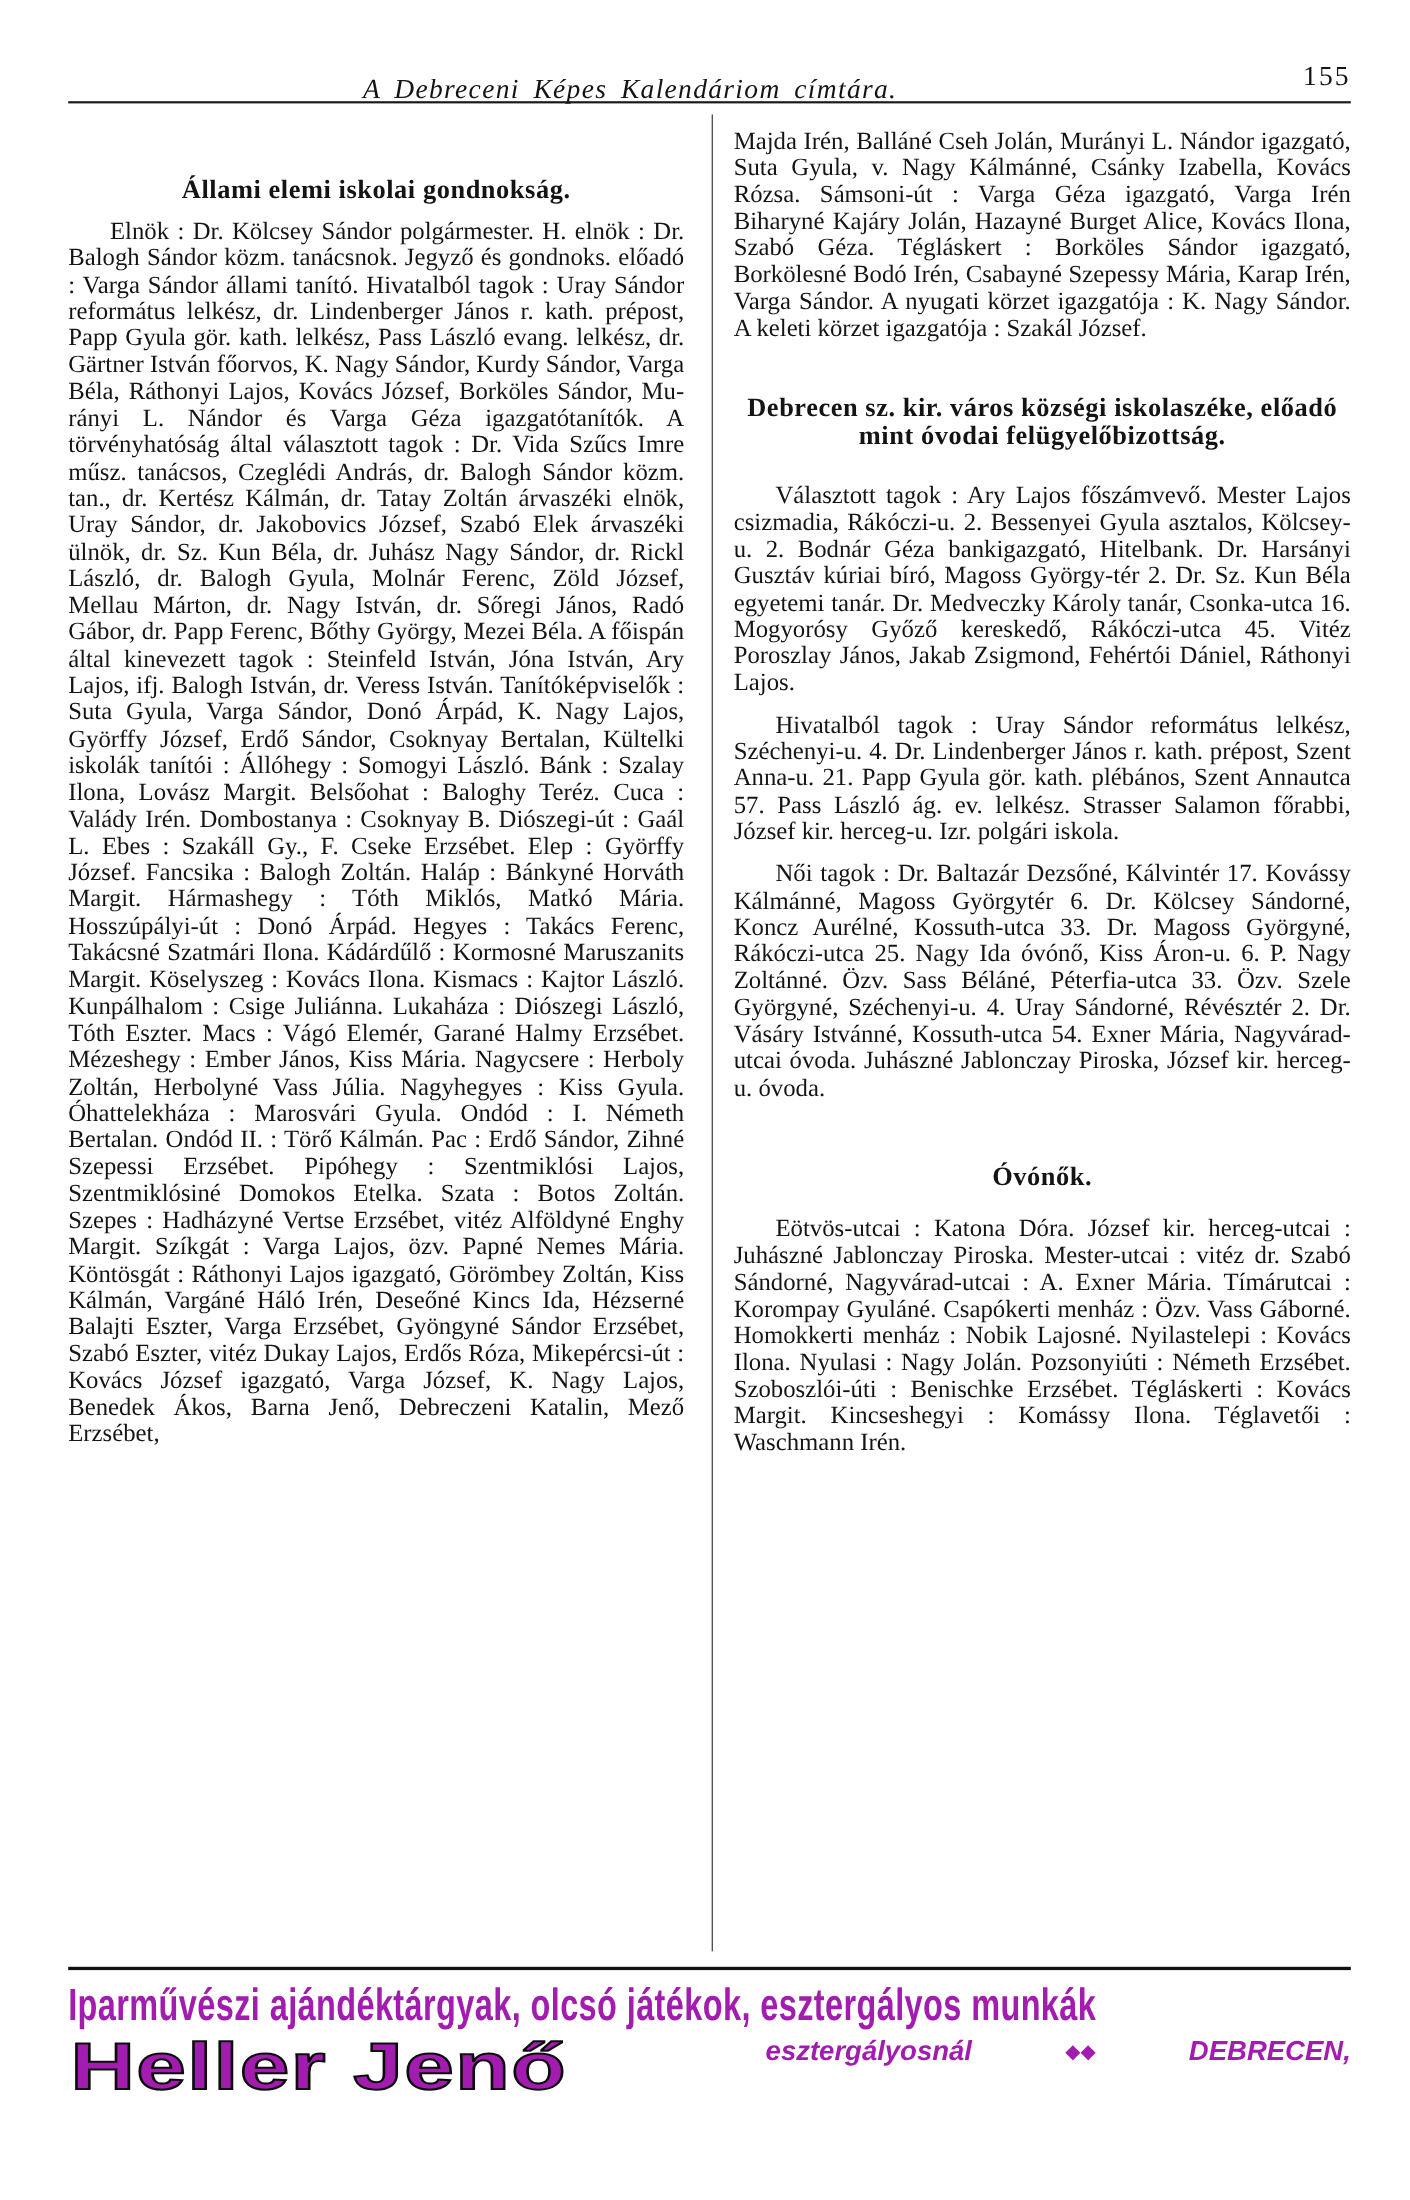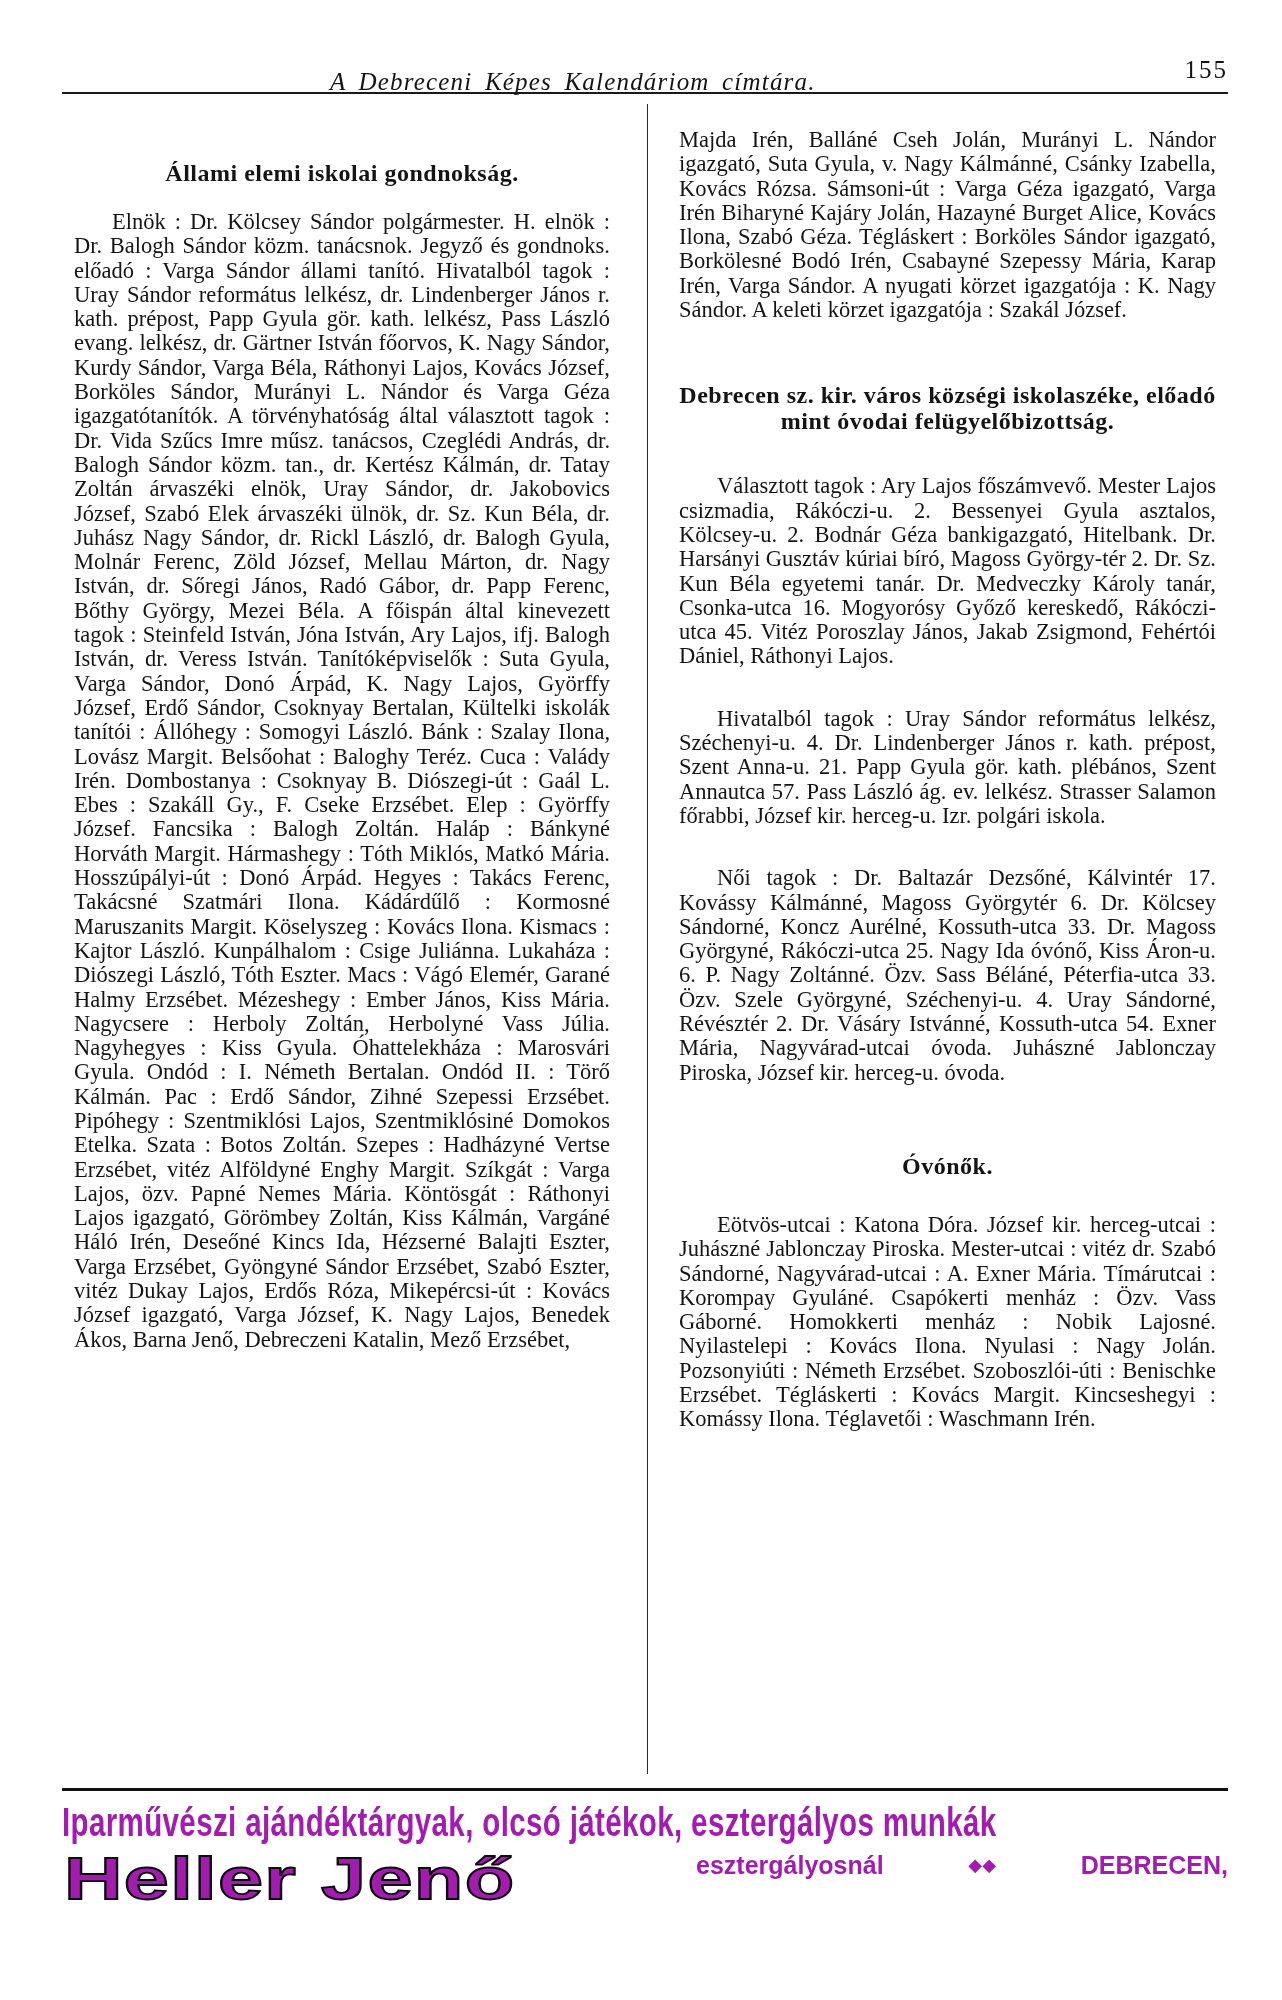--- a/index.html
+++ b/index.html
@@ -30,21 +30,21 @@
   .col-divider {
     position: absolute; left: 647px; top: 104px; width: 0; height: 1670px;
     border-left: 1.5px solid #2a2a2a;
   }
   .section-heading {
     font-family: "Liberation Serif", "DejaVu Serif", serif;
     font-weight: bold; text-align: center; font-size: 24px; line-height: 26px;
     margin: 0; letter-spacing: 0.5px;
   }
   p.body {
-    margin: 12px; font-size: 22.5px; line-height: 24.3px; text-align: justify;
+    margin: 0; font-size: 22.5px; line-height: 24.3px; text-align: justify;
     text-indent: 38px; hyphens: manual;
   }
   .gap-s { height: 14px; }
   .gap-m { height: 22px; }
   .gap-l { height: 48px; }
   .foot-rule {
     position: absolute; left: 62px; top: 1788px; width: 1166px; height: 0;
     border-top: 3px solid #111;
   }
   .ad {
@@ -63,21 +63,21 @@
     font-family: "Liberation Sans", "DejaVu Sans", sans-serif;
     font-weight: 900; font-size: 60px; line-height: 58px; letter-spacing: 1px;
     transform: scaleX(1.35); transform-origin: left top; white-space: nowrap;
     -webkit-text-stroke: 1.8px #0c0c0c;
   }
   .ad-address {
     position: absolute; left: 634px; top: 54px; width: 532px;
     font-family: "Liberation Sans", "DejaVu Sans", sans-serif; font-weight: bold;
     font-size: 25px; line-height: 27px;
   }
-  .ad-address .row { display: flex; justify-content: space-between; white-space: nowrap; }
+  .ad-address .row { display: flex; justify-content: space-between; white-space: nowrap; font-style: italic; }
   .diamond { font-size: 18px; padding: 0 8px; }
 </style>
 </head>
 <body>
 
 <header class="running-head">
   <span class="running-title">A Debreceni Képes Kalendáriom címtára.</span>
   <span class="page-number">155</span>
 </header>
 <div class="head-rule"></div>

